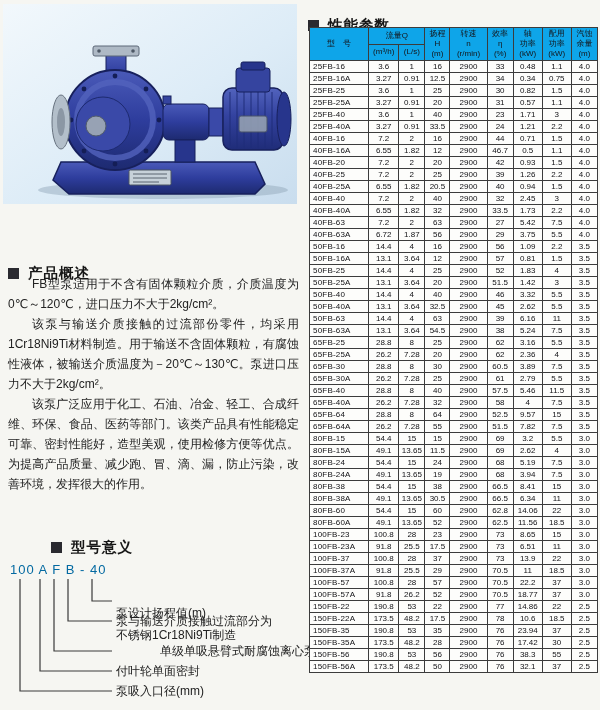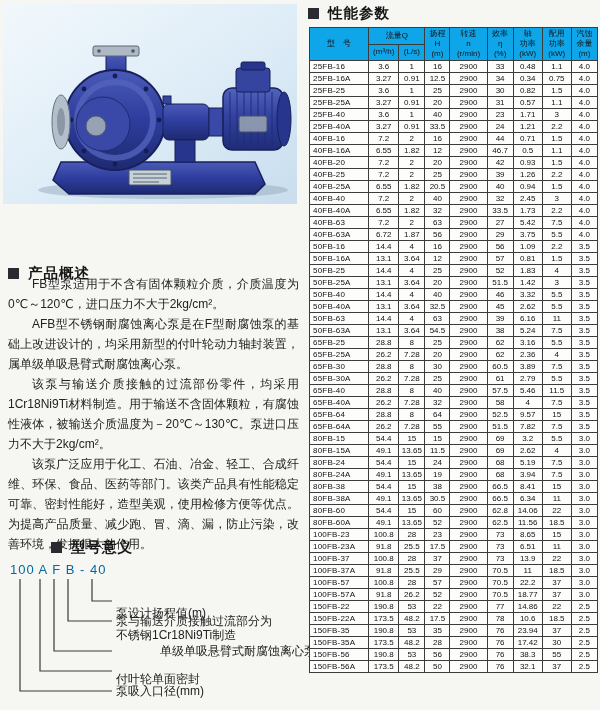--- a/index.html
+++ b/index.html
@@ -15,21 +15,21 @@
   .photo{position:absolute;left:3px;top:4px;width:294px;height:200px;}
   .photo svg{display:block;width:100%;height:100%;}
 
   .sec-heading{
     position:absolute;left:8px;display:flex;align-items:center;gap:9px;
     font-size:14.5px;font-weight:bold;color:#161616;letter-spacing:1px;
   }
   .sec-heading .sq{width:11px;height:11px;background:#2a2a30;display:inline-block;}
   .h-overview{top:264px;}
   .h-model{top:538px;padding-left:43px;}
-  .h-perf{top:4px;left:308px;font-family:Liberation Serif, serif;}
+  .h-perf{top:16px;left:308px;font-family:Liberation Serif, serif;}
 
   .overview-text{
     position:absolute;left:8px;top:274px;width:291px;
     font-size:12px;line-height:20px;text-align:justify;color:#222;
   }
   .overview-text p{margin:0;text-indent:2em;}
 
   
   .diagram{position:absolute;left:8px;top:562px;width:292px;height:146px;}
   .code{
@@ -37,21 +37,21 @@
     letter-spacing:1px;font-weight:500;
   }
   .diagram svg.lines{position:absolute;left:0;top:0;width:292px;height:146px;}
   .dlabel{
     position:absolute;left:108px;font-size:12px;line-height:14px;color:#222;
     white-space:pre-line;width:184px;
   }
   .dl-0{top:44px;}
   .dl-1{top:52px;}
   .dl-2{top:82px;margin-left:44px;}
-  .dl-3{top:102px;margin-top:8px;}
+  .dl-3{top:102px;}
   .dl-4{top:122px;}
 
   
   .perf-table{
     position:absolute;left:309px;top:27px;width:289px;
     border-collapse:collapse;table-layout:fixed;
     background:#fdfdfb;
   }
   .perf-table th,.perf-table td{
     border:1px solid #3c3c3c;
@@ -143,21 +143,20 @@
       <rect x="236" y="112" width="28" height="16" rx="2" fill="#9aa6b4" opacity="0.85" stroke="#4c5663"></rect>
     </svg>
   </div>
 
   <div class="sec-heading h-overview">
     <span class="sq"></span>
     <span>产品概述</span>
   </div>
   <div class="overview-text">
     <p>FB型泵适用于不含有固体颗粒介质，介质温度为0℃～120℃，进口压力不大于2kg/cm²。</p>
-    <p>AFB型不锈钢耐腐蚀离心泵是在F型耐腐蚀泵的基础上改进设计的，均采用新型的付叶轮动力轴封装置，属单级单吸悬臂式耐腐蚀离心泵。</p>
     <p>该泵与输送介质接触的过流部份零件，均采用1Cr18Ni9Ti材料制造。用于输送不含固体颗粒，有腐蚀性液体，被输送介质温度为－20℃～130℃。泵进口压力不大于2kg/cm²。</p>
     <p>该泵广泛应用于化工、石油、冶金、轻工、合成纤维、环保、食品、医药等部门。该类产品具有性能稳定可靠、密封性能好，造型美观，使用检修方便等优点。为提高产品质量、减少跑、冒、滴、漏，防止污染，改善环境，发挥很大的作用。</p>
   </div>
 
   <div class="sec-heading h-model">
     <span class="sq"></span>
     <span>型号意义</span>
   </div>
   <div class="diagram">
     <div class="code">100 A F B - 40</div>

